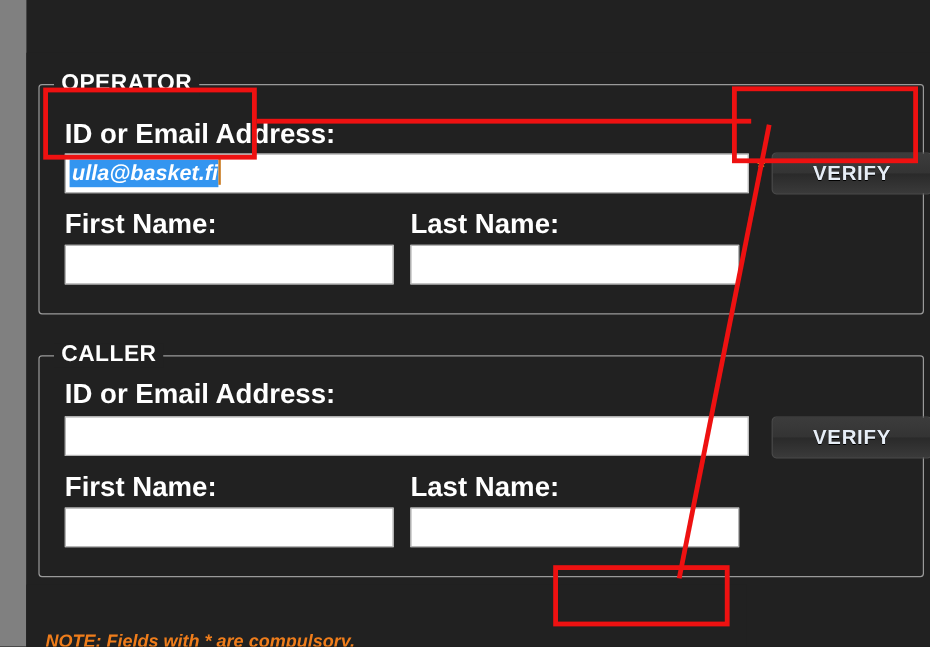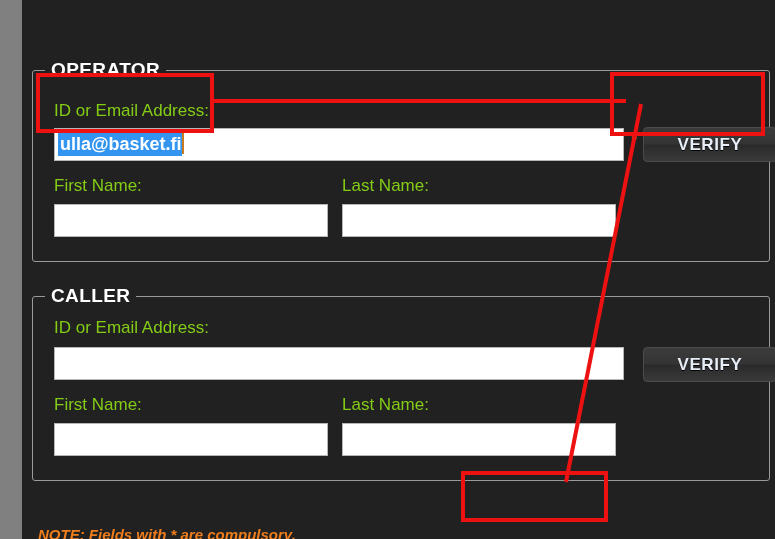--- a/index.html
+++ b/index.html
@@ -51,41 +51,43 @@
     font-weight: bold;
     letter-spacing: 0.4px;
     line-height: 20px;
     white-space: nowrap;
   }
   #fs-operator { left: 8px; top: 26px; width: 738px; height: 192px; }
   #fs-caller   { left: 8px; top: 252px; width: 738px; height: 185px; }
 
   .field-label {
     position: absolute;
-    color: #84cc16;
-    font-size: 17px;
+    color: #ffffff;
+    font-size: 23px;
     line-height: 20px;
     white-space: nowrap;
+    font-weight: bold;
   }
   .txtbox {
     position: absolute;
     background: #ffffff;
     border: 1px solid #b6b6b6;
     height: 33px;
   }
   .txtbox .inner {
     display: block;
     height: 100%;
     line-height: 31px;
     font-size: 18px;
     font-weight: bold;
     color: #000000;
     padding-left: 3px;
     white-space: nowrap;
     overflow: hidden;
+    font-style: italic;
   }
   .sel {
     background: #3395f0;
     color: #ffffff;
     padding: 1px 0 2px 2px;
   }
   .caret {
     display: inline-block;
     width: 2px;
     height: 22px;

